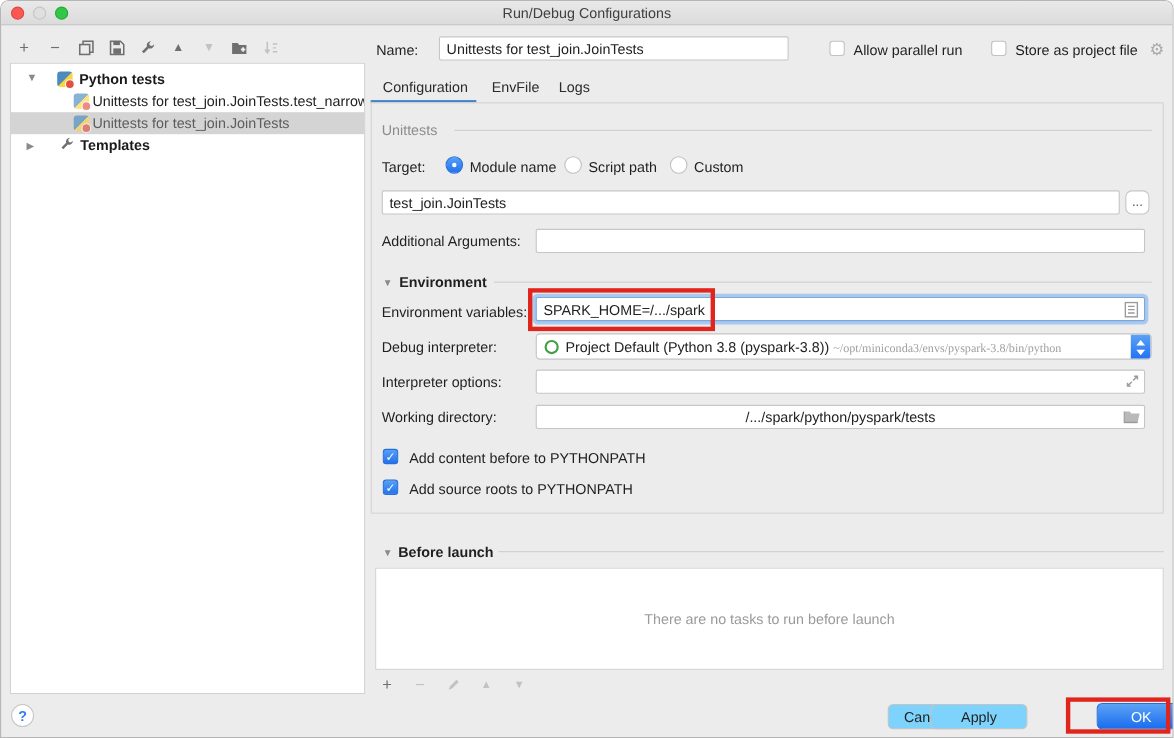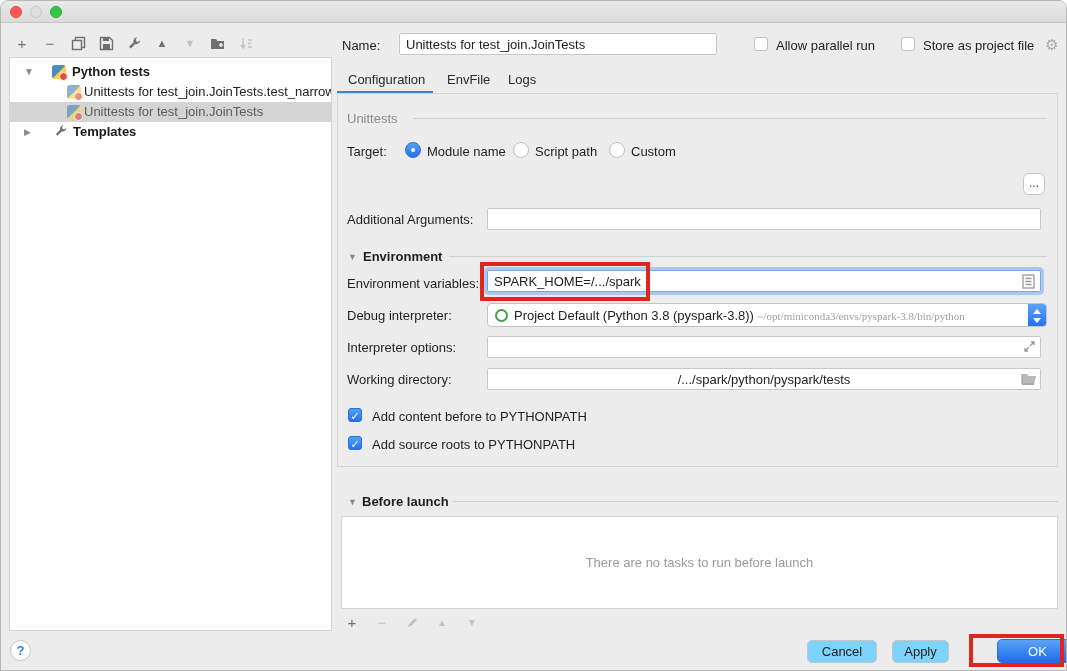--- a/index.html
+++ b/index.html
@@ -91,38 +91,39 @@
   .task-empty { color:#9a9a9a; }
   .mini-toolbar { position:absolute; left:342px; top:612px; display:flex; gap:12px; align-items:center; height:18px; }
 
   
   .help-btn { position:absolute; left:9px; top:639px; width:21px; height:21px; border-radius:50%;
               background:#fff; border:1px solid #c6c6c6; color:#2e7ef7; font-weight:bold;
               text-align:center; line-height:20px; font-size:13px; }
   .btn { position:absolute; top:639px; height:23px; background:#7dd3fc; border:1px solid #c4c4c4;
          border-radius:5px; font:13px "Liberation Sans", sans-serif; color:#222; text-align:center; }
   .btn-cancel { left:806px; width:70px; }
-  .btn-apply  { left:891px; width:57px; }
+  .btn-apply  { left:845px; width:88px; }
   .btn-ok { left:996px; top:638px; width:81px; height:24px; color:#fff;
             background:linear-gradient(#5da2f4,#1a6ef0); border-color:#2a6fd8; }
 
   
   .red-box { position:absolute; border:4px solid #e0261c; z-index:9; pointer-events:none; }
   .red-env { left:479px; top:261px; width:170px; height:39px; }
   .red-ok  { left:968px; top:633px; width:95px; height:33px; }
 </style>
 </head>
 <body>
 
 <div class="window">
 
   <div class="titlebar">
     <span class="traffic t-close"></span>
     <span class="traffic t-min"></span>
     <span class="traffic t-zoom"></span>
+    <div class="title">Run/Debug Configurations</div>
   </div>
 
   <div class="side-toolbar">
     <div class="tbtn">+</div>
     <div class="tbtn">−</div>
     <div class="tbtn">
       <svg width="15" height="15" viewBox="0 0 15 15">
           <rect x="4.5" y="1.5" width="9" height="10" fill="none" stroke="#6f6f6f" stroke-width="1.4"></rect>
           <rect x="1.5" y="4.5" width="9" height="9" fill="#ececec" stroke="#6f6f6f" stroke-width="1.4"></rect>
         </svg>
@@ -201,20 +202,21 @@
   <div class="sect-line" style="left:412px; top:117px; width:634px;"></div>
 
   <div class="lbl" style="left:346px; top:143px;">Target:</div>
   <div class="radio on" style="left:404px; top:141px;"></div>
   <div class="lbl" style="left:426px; top:143px;">Module name</div>
   <div class="radio" style="left:512px; top:141px;"></div>
   <div class="lbl" style="left:534px; top:143px;">Script path</div>
   <div class="radio" style="left:608px; top:141px;"></div>
   <div class="lbl" style="left:630px; top:143px;">Custom</div>
 
+  <input class="fld" style="left: 346px; top: 172px; width: 671px;" value="test_join.JoinTests">
   <div class="browse-btn" style="left:1022px; top:172px;">...</div>
 
   <div class="lbl" style="left:346px; top:211px;">Additional Arguments:</div>
   <input class="fld" style="left: 486px; top: 207px; width: 554px;" value="">
 
   <div class="tri" style="left:347px; top:251px;">▼</div>
   <div class="sect-head" style="left:362px; top:248px;">Environment</div>
   <div class="sect-line" style="left:448px; top:255px; width:598px;"></div>
 
   <div class="lbl" style="left:346px; top:275px;">Environment variables:</div>

